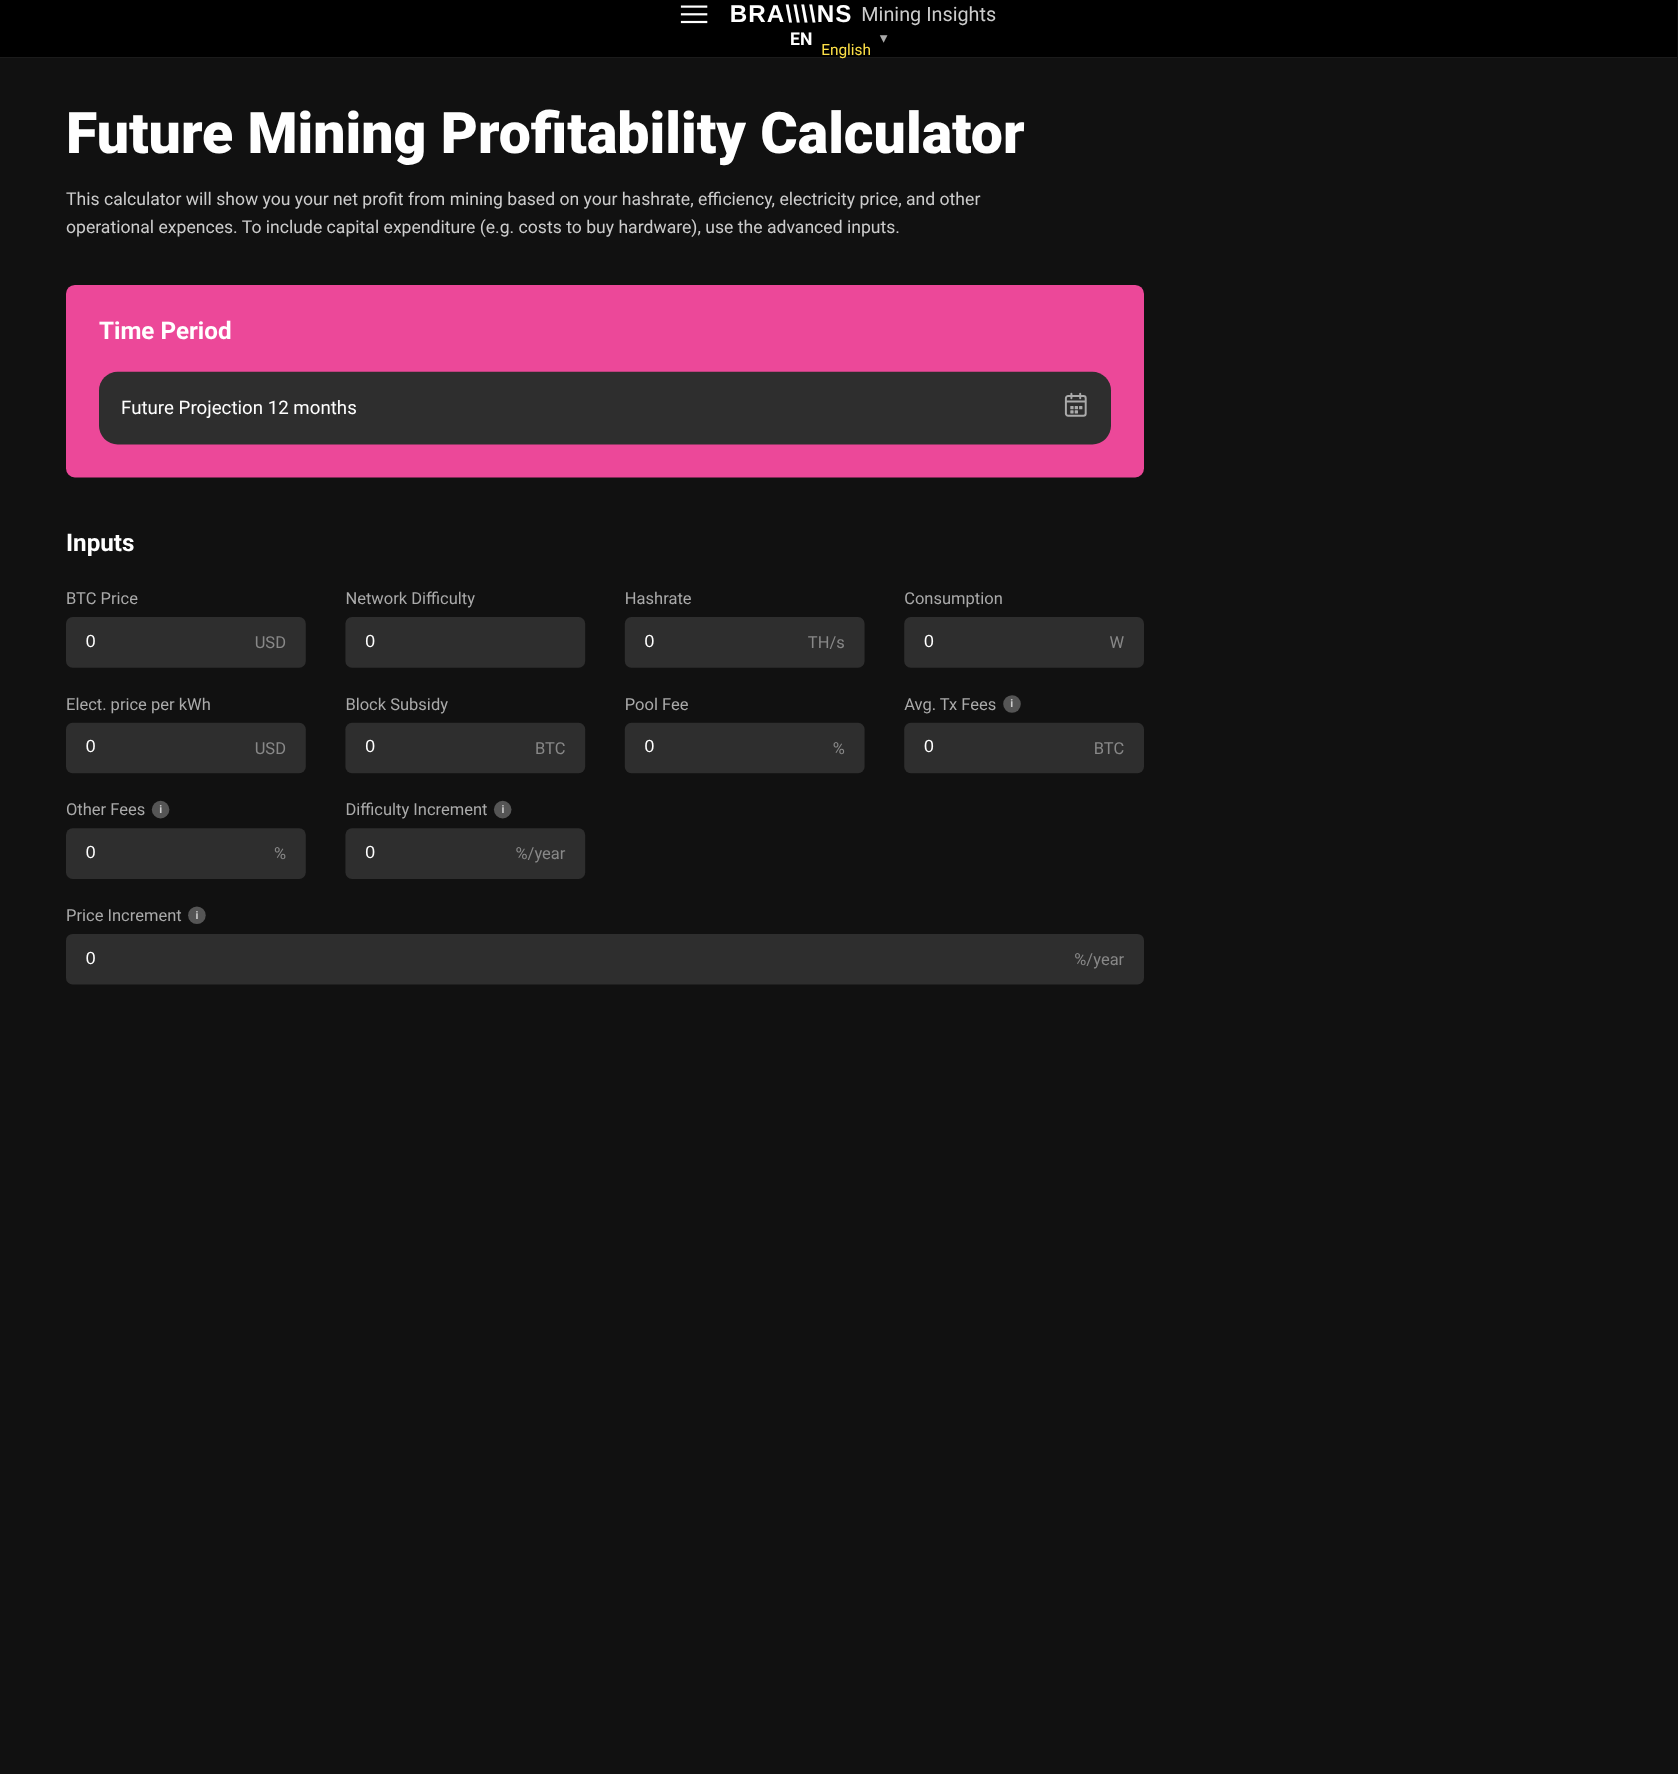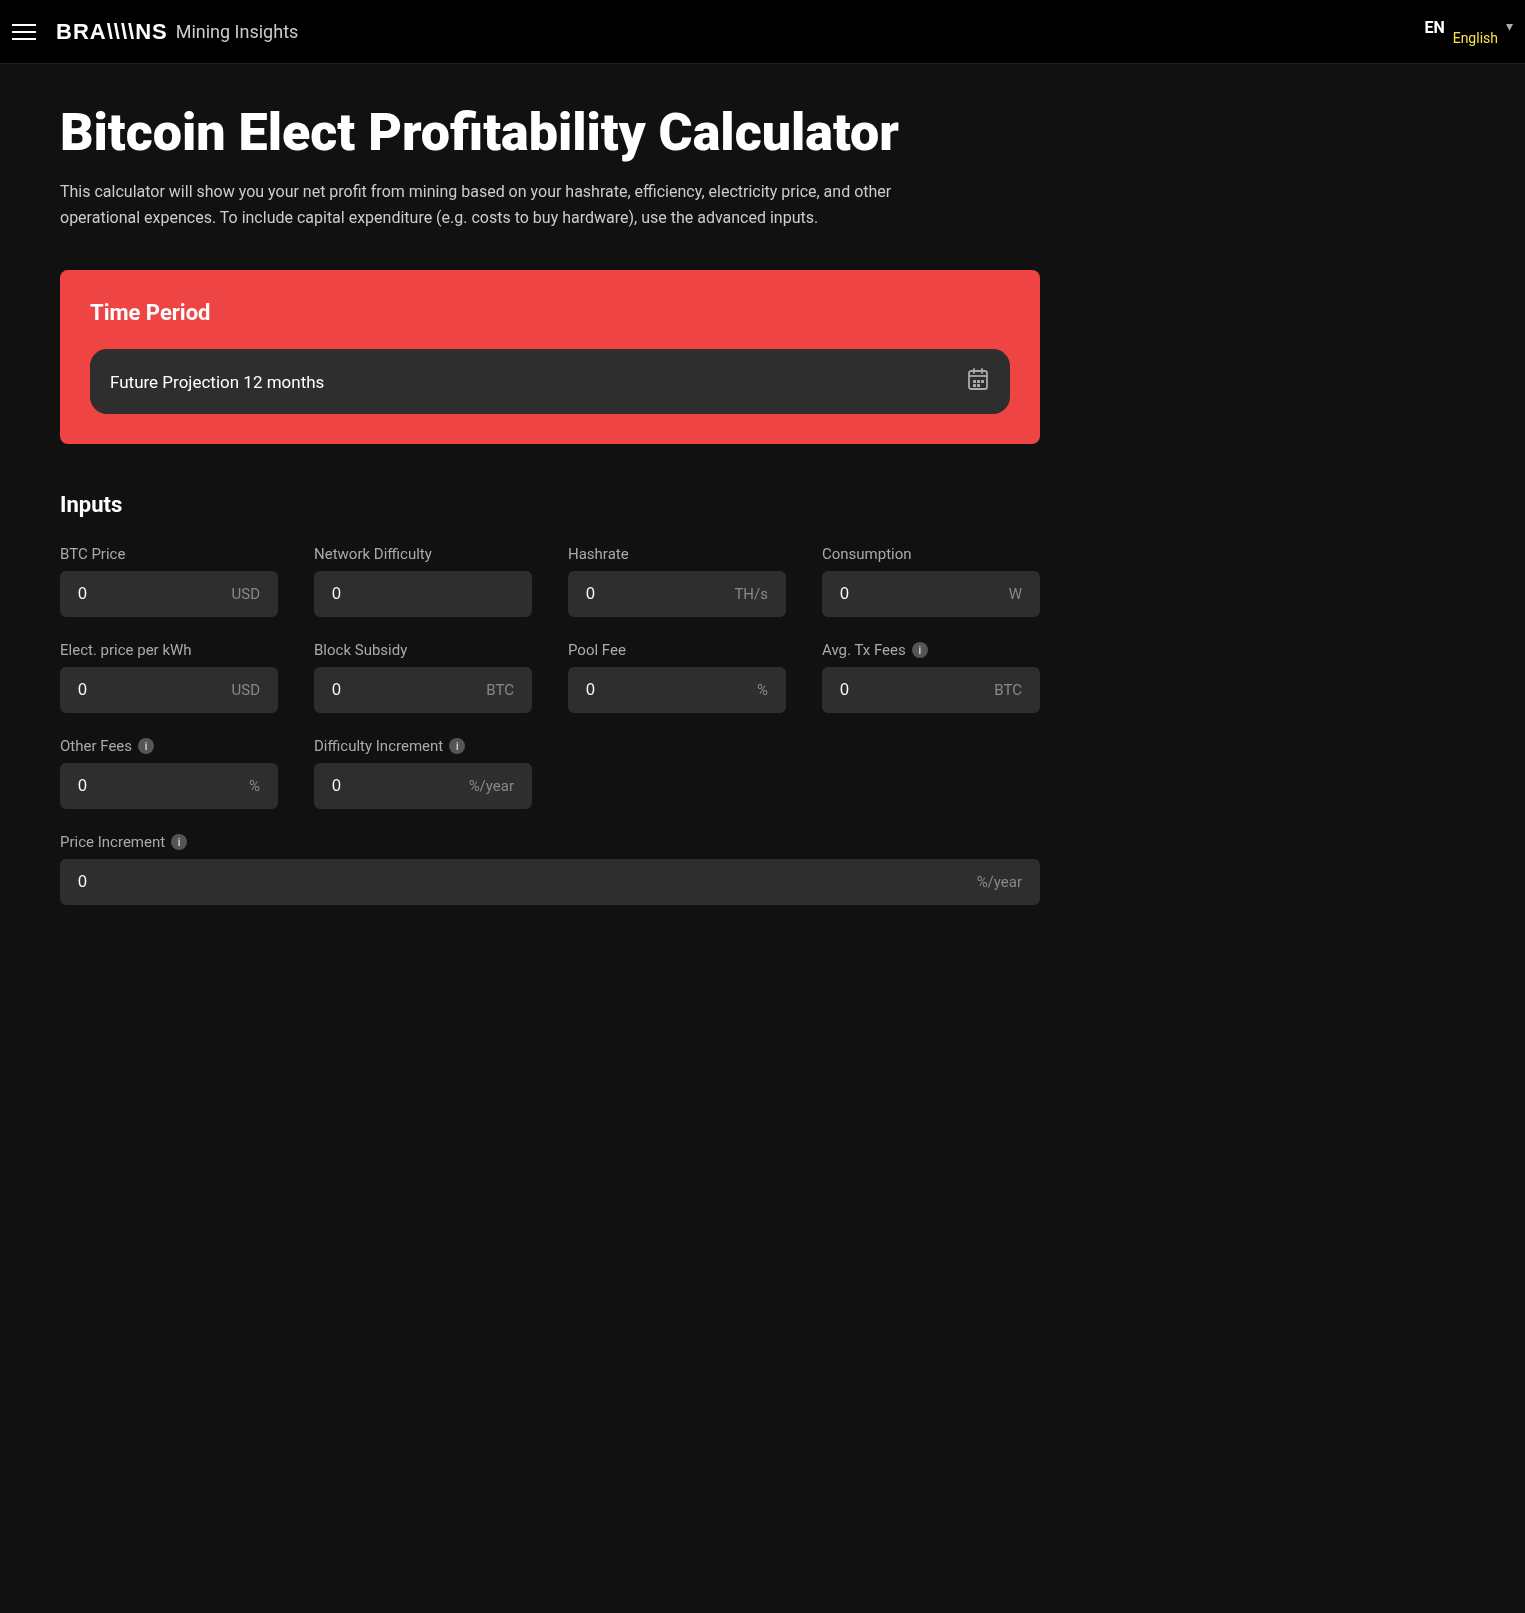--- a/index.html
+++ b/index.html
@@ -10,23 +10,24 @@
       min-height: 1613px;
       width: 1525px;
     }
 
     
     .navbar {
       background-color: #000000;
       display: flex;
       align-items: center;
       justify-content: space-between;
-      padding: 0 12px;
-      height: 64px;
+      padding: 0 36px;
+      height: 53px;
       border-bottom: 1px solid #222;
+      flex-direction: column;
     }
     .navbar-left {
       display: flex;
       align-items: center;
       gap: 20px;
     }
     .hamburger-icon {
       display: flex;
       flex-direction: column;
       gap: 5px;
@@ -96,21 +97,21 @@
     .page-description {
       font-size: 16px;
       color: #cccccc;
       line-height: 1.6;
       max-width: 900px;
       margin-bottom: 40px;
     }
 
     
     .section-card {
-      background-color: #ef4444;
+      background-color: #ec4899;
       border-radius: 8px;
       padding: 30px 30px;
       margin-bottom: 30px;
     }
 
     .section-title {
       font-size: 22px;
       font-weight: 700;
       color: #ffffff;
       margin-bottom: 24px;
@@ -227,21 +228,21 @@
   </div>
   <div class="navbar-right">
     <span class="lang-code">EN</span>
     <span class="lang-name">English</span>
     <span class="chevron-down-icon">▾</span>
   </div>
 </nav>
 
 <div class="main-content">
 
-  <h1 class="page-title">Bitcoin Elect Profitability Calculator</h1>
+  <h1 class="page-title">Future Mining Profitability Calculator</h1>
   <p class="page-description">This calculator will show you your net profit from mining based on your hashrate, efficiency, electricity price, and other operational expences. To include capital expenditure (e.g. costs to buy hardware), use the advanced inputs.</p>
 
   <div class="section-card">
     <div class="section-title">Time Period</div>
     <div class="time-period-selector">
       <span class="time-period-text">Future Projection 12 months</span>
       <span class="calendar-icon">
         <svg width="24" height="24" viewBox="0 0 24 24" fill="none" xmlns="http://www.w3.org/2000/svg">
           <rect x="3" y="4" width="18" height="18" rx="2" stroke="#aaaaaa" stroke-width="1.8" fill="none"></rect>
           <line x1="3" y1="9" x2="21" y2="9" stroke="#aaaaaa" stroke-width="1.8"></line>

